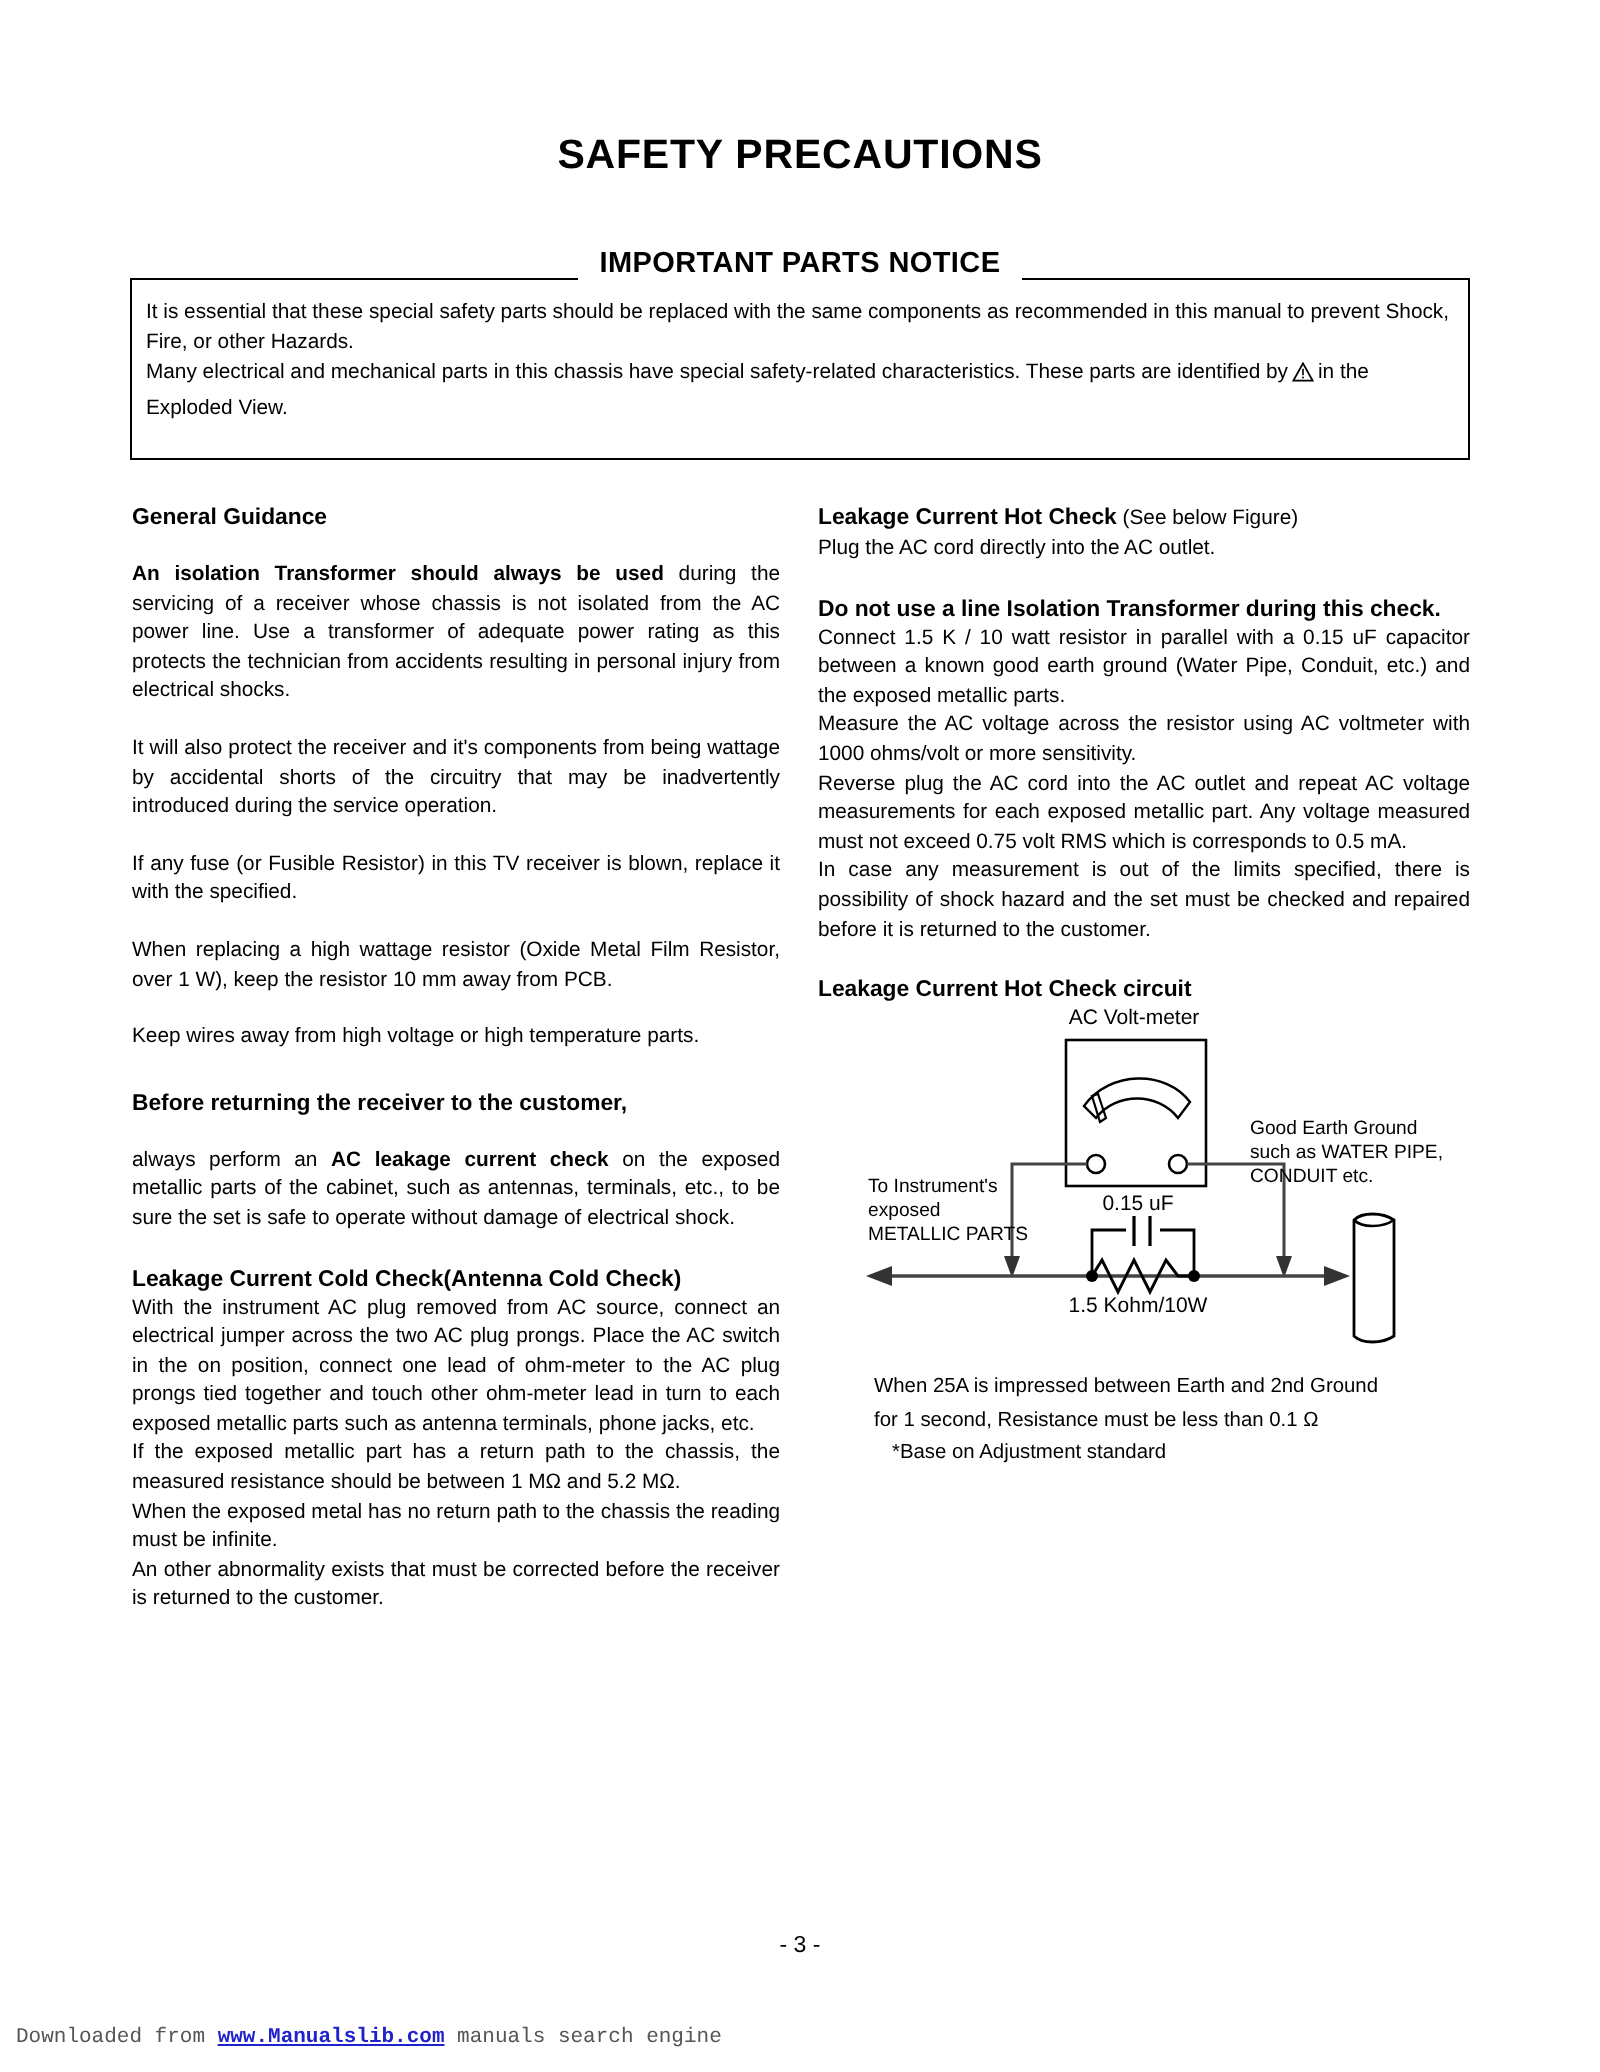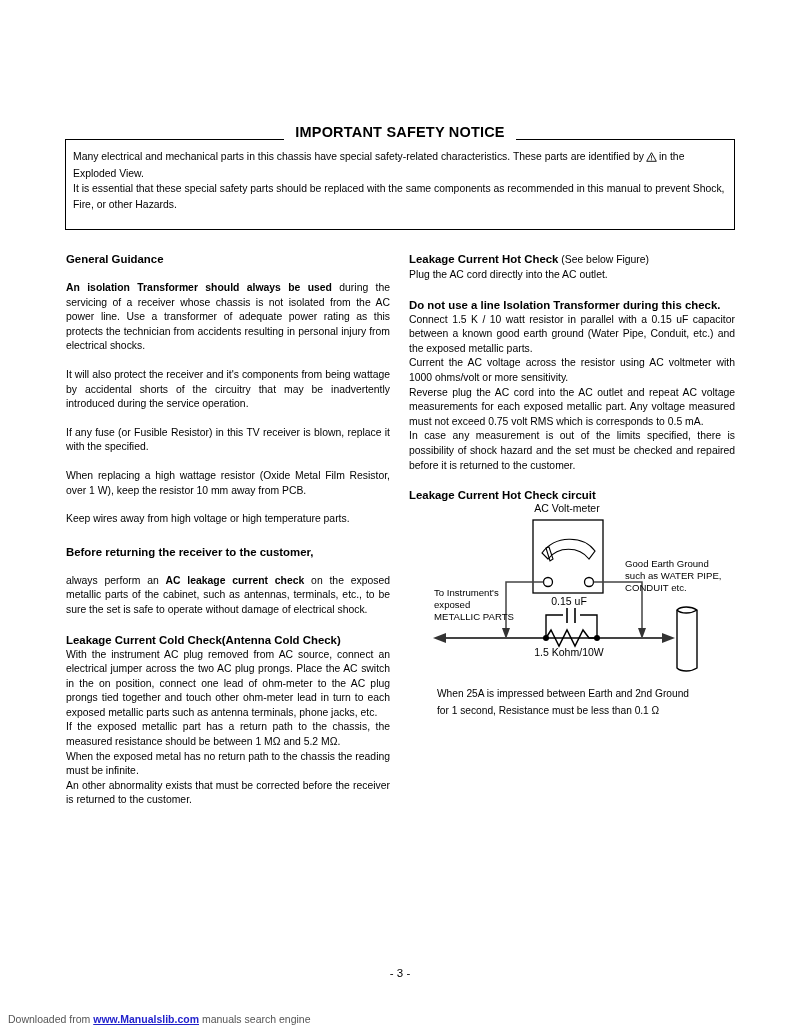--- a/index.html
+++ b/index.html
@@ -121,48 +121,49 @@
     position: absolute;
     left: 0; top: 967px;
     width: 800px;
     text-align: center;
     font-size: 11.5px;
   }
   #download-footer {
     position: absolute;
     left: 8px;
     top: 1013px;
-    font-family: Liberation Sans, sans-serif;
+    font-family: Liberation Mono, monospace;
     font-size: 10.5px;
     color: #555555;
     white-space: nowrap;
   }
   #download-footer .url {
     color: #2222cc;
     text-decoration: underline;
     font-weight: bold;
   }
 </style>
 </head>
 <body>
 
 <div class="page">
 
+  <div id="page-title">SAFETY PRECAUTIONS</div>
 
   <div id="notice-box"></div>
   <div id="notice-legend">
-    <span class="legend-text">IMPORTANT SAFETY NOTICE</span>
+    <span class="legend-text">IMPORTANT PARTS NOTICE</span>
   </div>
   <div id="notice-body">
+    <p>It is essential that these special safety parts should be replaced with the same components as recommended in this manual to prevent Shock, Fire, or other Hazards.</p>
     <p><span>Many electrical and mechanical parts in this chassis have special safety-related characteristics. These parts are identified by</span><span class="warn-tri"><svg width="11" height="10" viewBox="0 0 11 10">
             <path d="M5.5 0.7 L10.3 9.3 L0.7 9.3 Z" fill="none" stroke="#000" stroke-width="0.9"></path>
             <path d="M5.5 3.4 L5.5 6.6" stroke="#000" stroke-width="0.8"></path>
             <circle cx="5.5" cy="7.7" r="0.5" fill="#000"></circle>
           </svg></span><span>in the Exploded View.</span></p>
-    <p>It is essential that these special safety parts should be replaced with the same components as recommended in this manual to prevent Shock, Fire, or other Hazards.</p>
   </div>
 
   <div id="col-left" class="col">
     <h3>General Guidance</h3>
     <div class="gap-md"></div>
     <p><b>An isolation Transformer should always be used</b><span> during the servicing of a receiver whose chassis is not isolated from the AC power line. Use a transformer of adequate power rating as this protects the technician from accidents resulting in personal injury from electrical shocks.</span></p>
     <div class="gap-md"></div>
     <p>It will also protect the receiver and it's components from being wattage by accidental shorts of the circuitry that may be inadvertently introduced during the service operation.</p>
     <div class="gap-md"></div>
     <p>If any fuse (or Fusible Resistor) in this TV receiver is blown, replace it with the specified.</p>
@@ -181,21 +182,21 @@
     <p>When the exposed metal has no return path to the chassis the reading must be infinite.</p>
     <p>An other abnormality exists that must be corrected before the receiver is returned to the customer.</p>
   </div>
 
   <div id="col-right" class="col">
     <h3><span>Leakage Current Hot Check</span><span class="note-normal" style="font-size:10.4px"> (See below Figure)</span></h3>
     <p>Plug the AC cord directly into the AC outlet.</p>
     <div class="gap-md"></div>
     <h3>Do not use a line Isolation Transformer during this check.</h3>
     <p>Connect 1.5 K / 10 watt resistor in parallel with a 0.15 uF capacitor between a known good earth ground (Water Pipe, Conduit, etc.) and the exposed metallic parts.</p>
-    <p>Current the AC voltage across the resistor using AC voltmeter with 1000 ohms/volt or more sensitivity.</p>
+    <p>Measure the AC voltage across the resistor using AC voltmeter with 1000 ohms/volt or more sensitivity.</p>
     <p>Reverse plug the AC cord into the AC outlet and repeat AC voltage measurements for each exposed metallic part. Any voltage measured must not exceed 0.75 volt RMS which is corresponds to 0.5 mA.</p>
     <p>In case any measurement is out of the limits specified, there is possibility of shock hazard and the set must be checked and repaired before it is returned to the customer.</p>
     <div class="gap-md"></div>
     <h3>Leakage Current Hot Check circuit</h3>
   </div>
 
   <div id="circuit-figure">
     <svg width="330" height="185" viewBox="0 0 330 185">
 
       <text x="158" y="15" font-family="Liberation Sans, sans-serif" font-size="10.5" text-anchor="middle">AC Volt-meter</text>
@@ -243,20 +244,21 @@
       <text x="216" y="94" font-family="Liberation Sans, sans-serif" font-size="9.6">CONDUIT etc.</text>
 
       <path d="M268 113 L268 171 C272 175, 282 175, 288 171 L288 113 C282 109, 272 109, 268 113 Z" fill="none" stroke="#000" stroke-width="1.4"></path>
       <path d="M268 113 C272 117, 282 117, 288 113" fill="none" stroke="#000" stroke-width="1.3"></path>
     </svg>
   </div>
 
   <div id="figure-caption">
     <div>When 25A is impressed between Earth and 2nd Ground</div>
     <div>for 1 second, Resistance must be less than 0.1 Ω</div>
+    <div class="indent">*Base on Adjustment standard</div>
   </div>
 
   <div id="page-number">- 3 -</div>
 
   <div id="download-footer">
     <span>Downloaded from </span><a class="url" href="#">www.Manualslib.com</a><span> manuals search engine</span>
   </div>
 
 </div>
 

